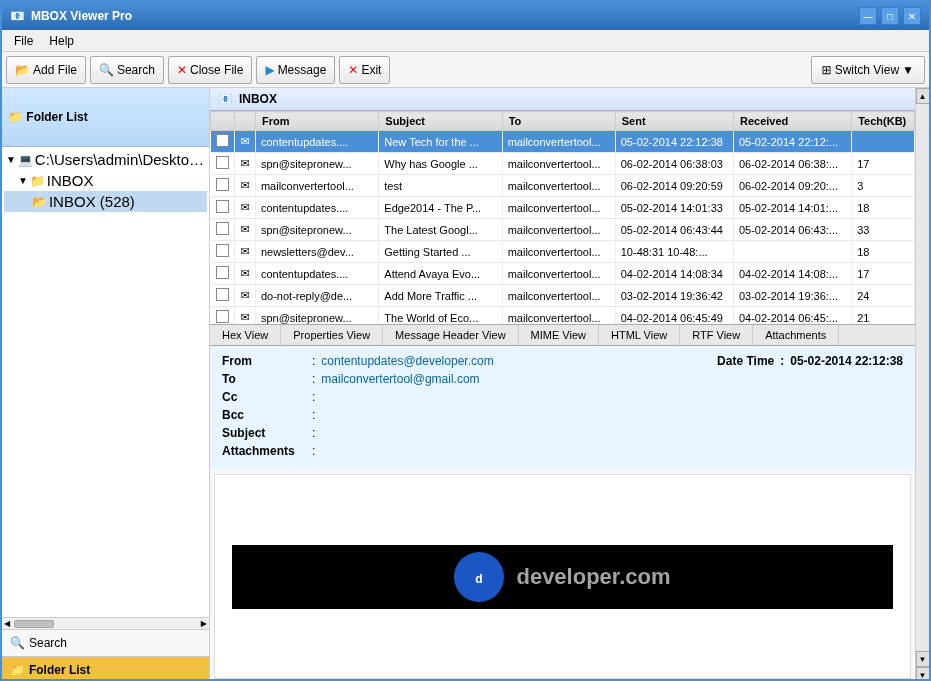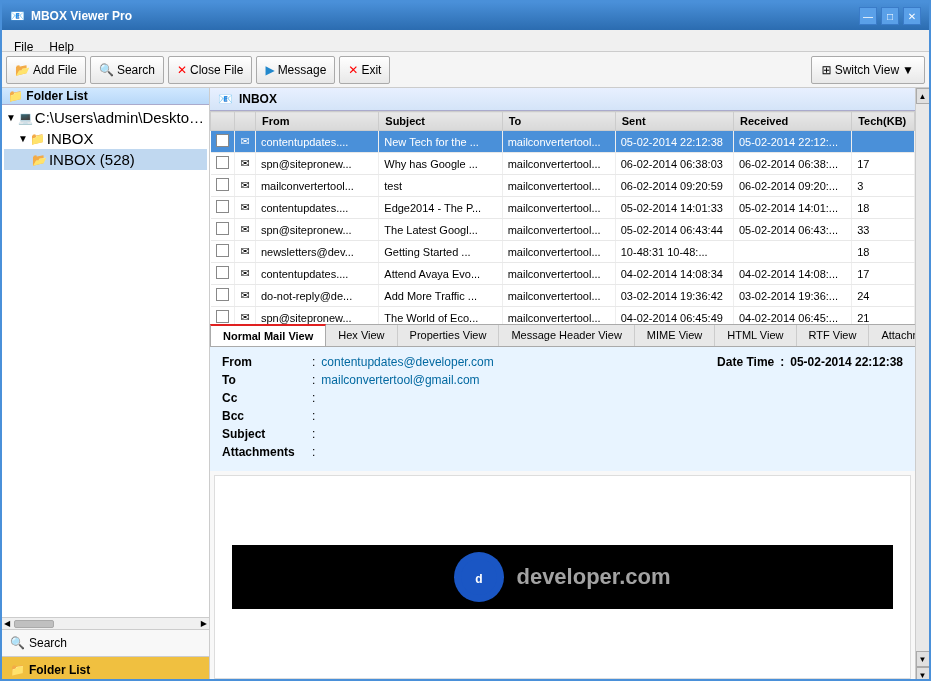--- a/index.html
+++ b/index.html
@@ -18,21 +18,21 @@
     }
     .title-bar-left { display: flex; align-items: center; gap: 6px; font-weight: bold; font-size: 13px; }
     .title-bar-controls { display: flex; gap: 4px; }
     .title-btn { width: 18px; height: 18px; background: #5aa0e8; border: 1px solid #3a7bc8; color: white; display: flex; align-items: center; justify-content: center; cursor: pointer; font-size: 10px; }
 
     
     .menu-bar {
       background: #f0f0f0;
       height: 22px;
       display: flex;
-      align-items: flex-start;
+      align-items: center;
       padding: 8px 4px;
       border-bottom: 1px solid #ccc;
     }
     .menu-item { padding: 2px 8px; cursor: pointer; font-size: 12px; }
 
     
     .toolbar {
       background: #f5f5f5;
       height: 36px;
       display: flex;
@@ -74,21 +74,21 @@
     .left-panel {
       width: 208px;
       min-width: 208px;
       background: #fff;
       border-right: 1px solid #ccc;
       display: flex;
       flex-direction: column;
     }
     .folder-list-header {
       background: linear-gradient(to bottom, #d0e8ff, #b8d8f8);
-      padding: 1px 6px;
+      padding: 22px 6px;
       font-weight: bold;
       font-size: 12px;
       border-bottom: 1px solid #aac;
       color: #000;
     }
     .folder-tree { flex: 1; overflow-y: auto; padding: 2px; }
     .tree-item { display: flex; align-items: center; gap: 2px; padding: 2px 2px; cursor: pointer; white-space: nowrap; overflow: hidden; }
     .tree-item.selected { background: #c0d8f0; }
     .tree-indent { padding-left: 14px; }
     .tree-label { font-size: 15px; overflow: hidden; text-overflow: ellipsis; }
@@ -517,21 +517,20 @@
     <td class="col-to">mailconvertertool...</td>
     <td class="col-sent">04-02-2014 06:45:49</td>
     <td class="col-received">04-02-2014 06:45:...</td>
     <td class="col-size">21</td>
   </tr>
           </tbody>
       </table>
     </div>
 
     <div class="view-tabs">
-      <div class="view-tab active">Normal Mail View</div>
       <div class="view-tab">Hex View</div>
       <div class="view-tab">Properties View</div>
       <div class="view-tab">Message Header View</div>
       <div class="view-tab">MIME View</div>
       <div class="view-tab">HTML View</div>
       <div class="view-tab">RTF View</div>
       <div class="view-tab">Attachments</div>
     </div>
 
     <div class="mail-preview">

